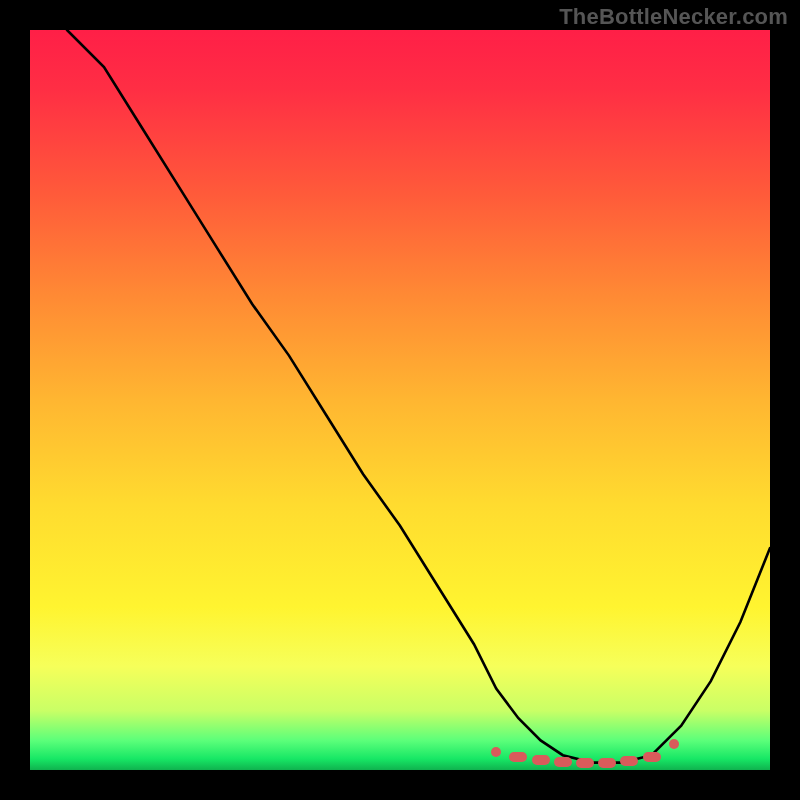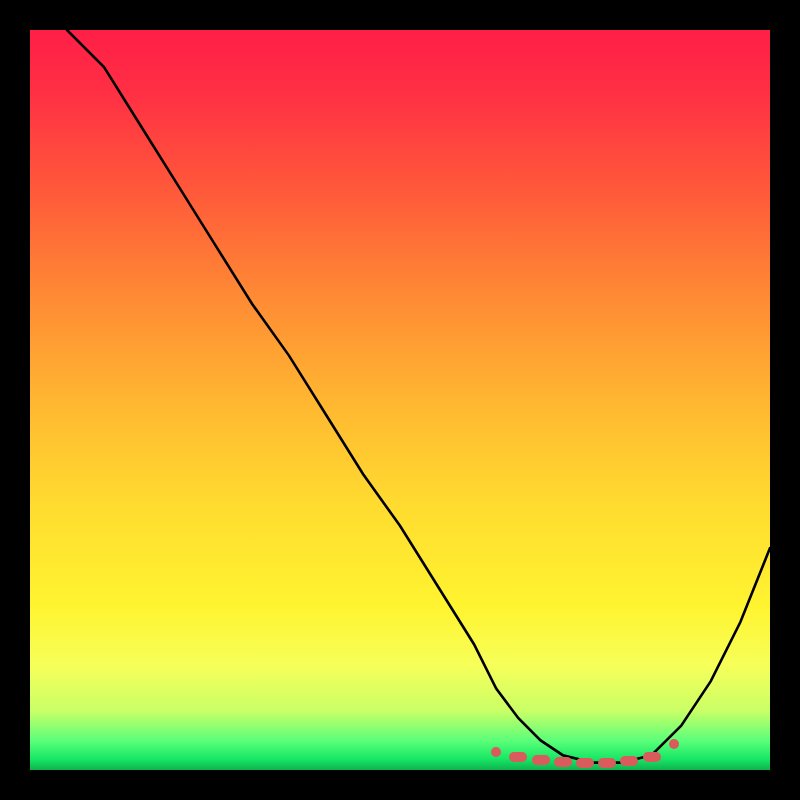--- a/index.html
+++ b/index.html
@@ -69,20 +69,21 @@
   }
   .marker.round {
     width: 10px;
     height: 10px;
   }
 </style>
 </head>
 <body>
 
 <div class="frame">
+  <div class="watermark">TheBottleNecker.com</div>
   <div class="plot-area">
     <div class="gradient"></div>
     <svg class="curve-svg" viewBox="0 0 740 740" preserveAspectRatio="none">
       <path id="curve-path" fill="none" stroke="#000" stroke-width="2.6" stroke-linecap="round" d="M37.0 0.0 L74.0 37.0 L111.0 96.2 L148.0 155.4 L185.0 214.6 L222.0 273.8 L259.0 325.6 L296.0 384.8 L333.0 444.0 L370.0 495.8 L407.0 555.0 L444.0 614.2 L466.2 658.6 L488.4 688.2 L510.6 710.4 L532.8 725.2 L562.4 732.6 L592.0 732.6 L621.6 725.2 L651.2 695.6 L680.8 651.2 L710.4 592.0 L740.0 518.0"></path>
     </svg>
     <div id="marker-layer">
         <div class="marker round" style="left: 466.2px; top: 721.5px;"></div>
         <div class="marker" style="left: 488.4px; top: 726.68px;"></div>
         <div class="marker" style="left: 510.6px; top: 729.64px;"></div>
         <div class="marker" style="left: 532.8px; top: 731.86px;"></div>

